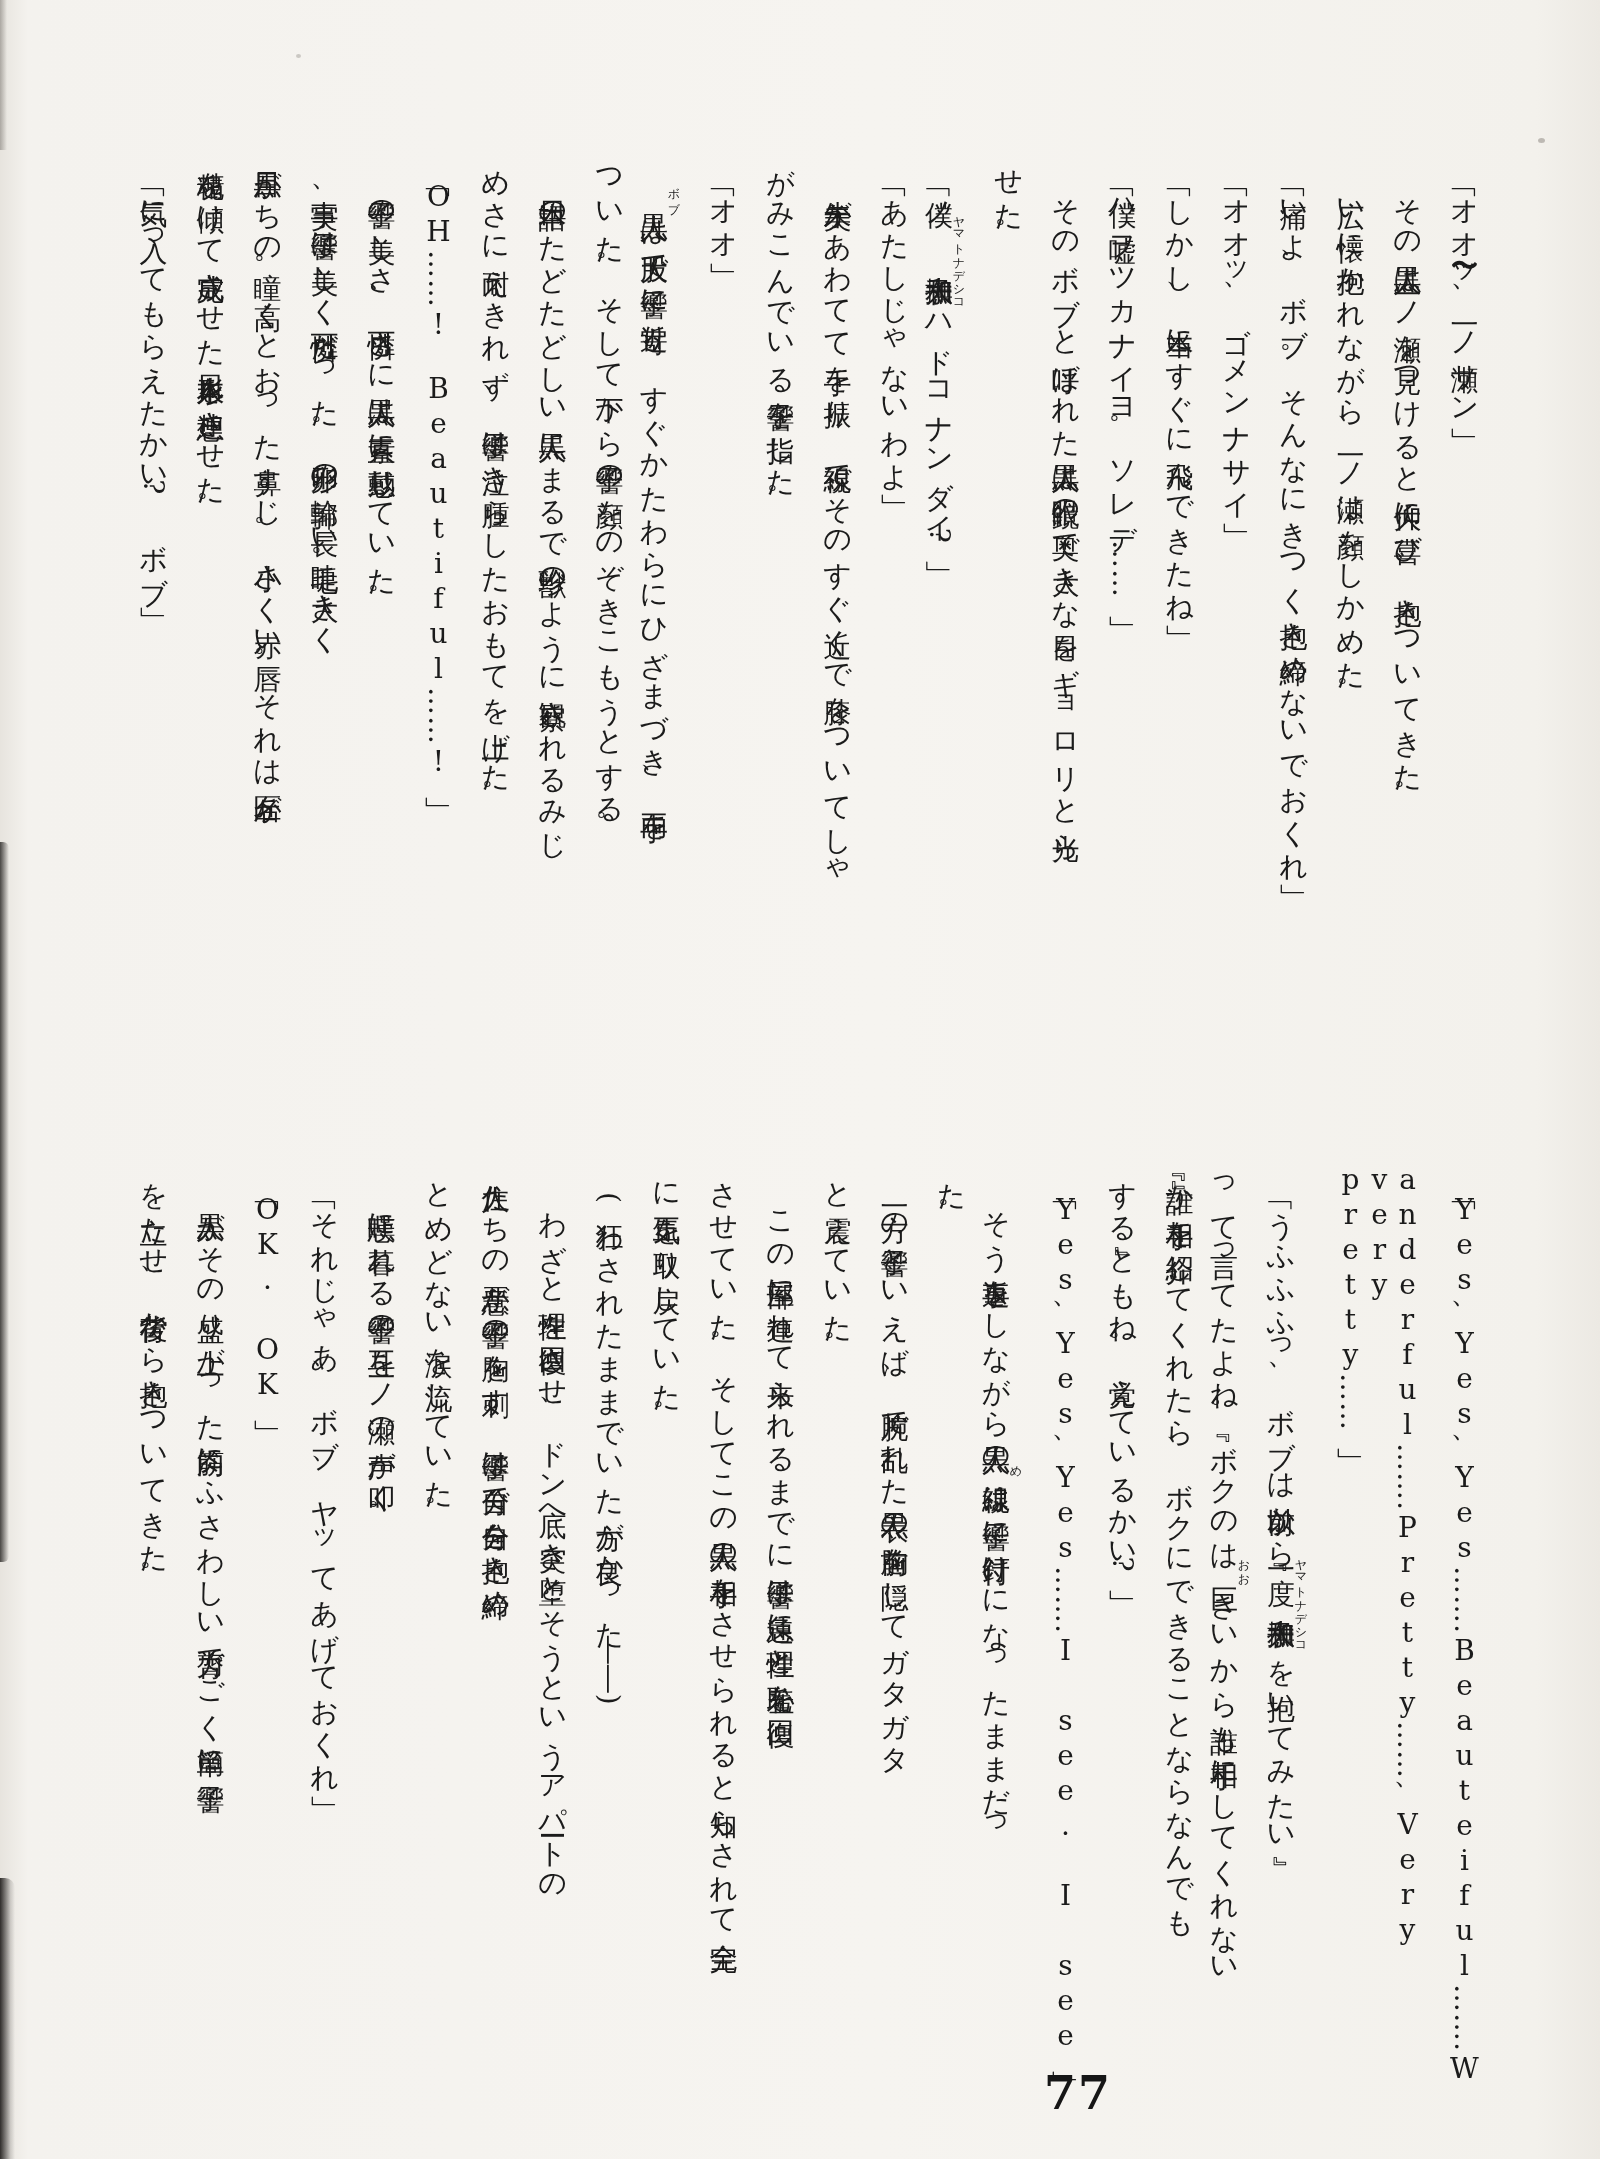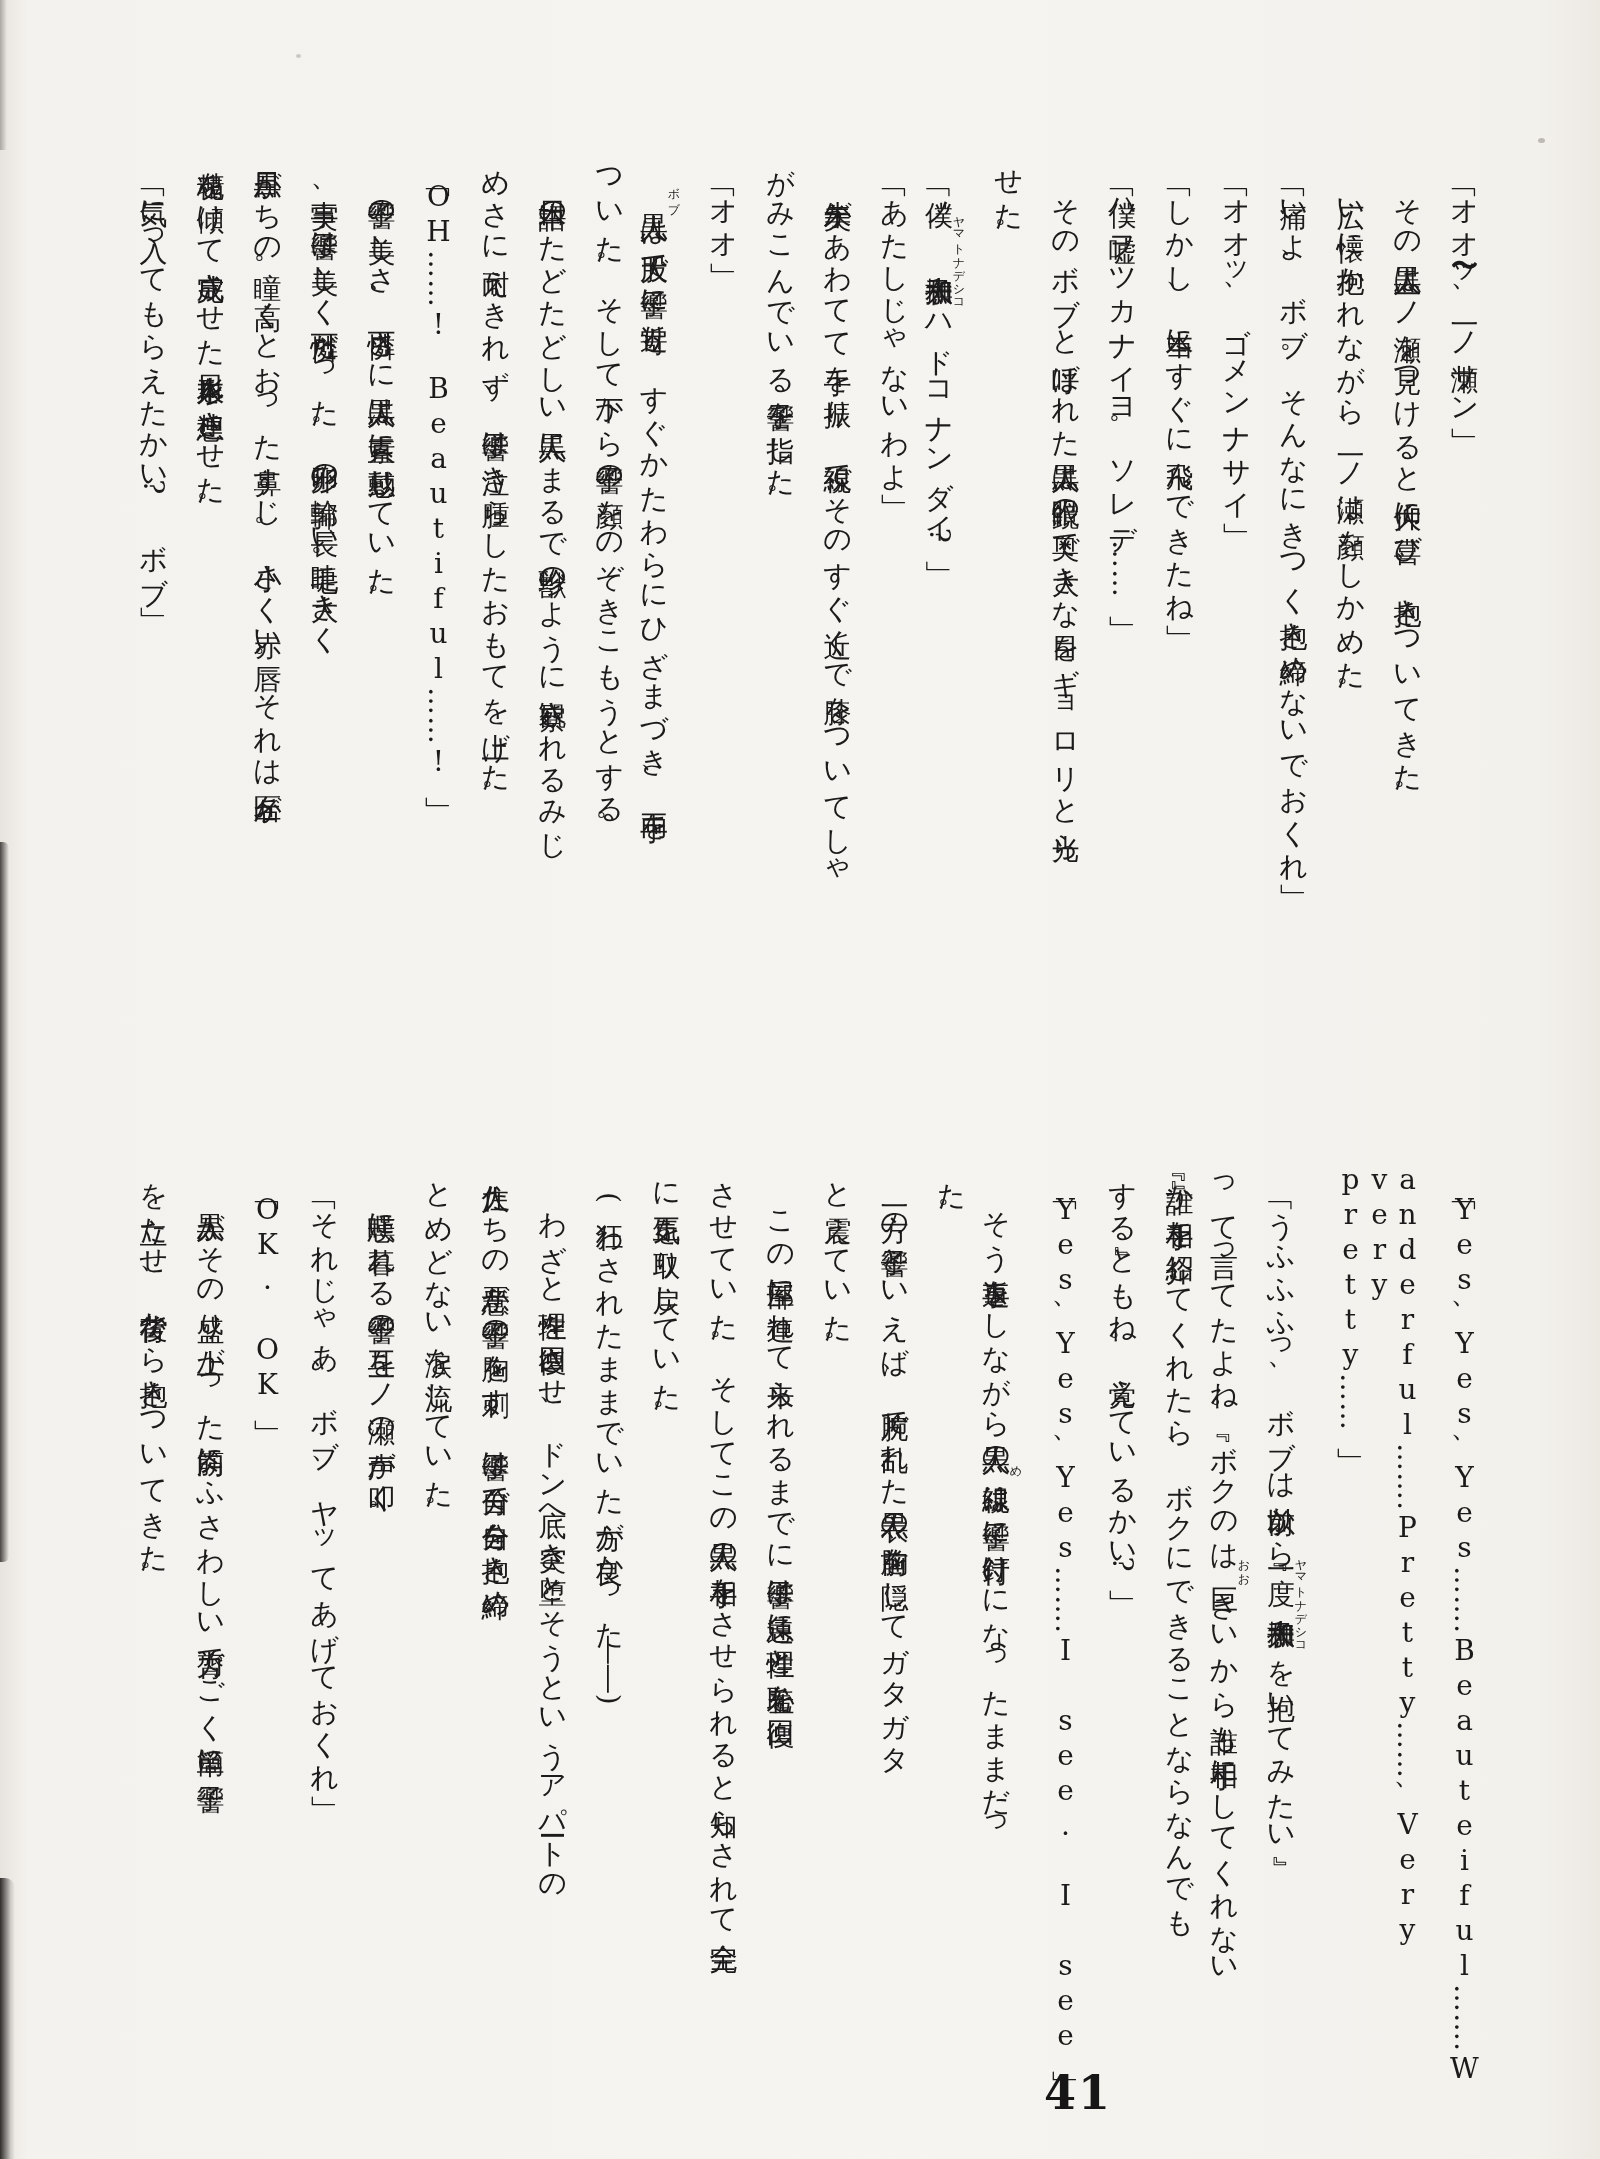--- a/index.html
+++ b/index.html
@@ -107,21 +107,21 @@
       <div class="col ind"><span>わざと理性を回復させ、ドン底へ突き堕とそうというアパートの</span></div>
       <div class="col"><span>住人たちの悪意が響子の胸を刺す。響子は自分で自分を抱き締め、</span></div>
       <div class="col"><span>とめどない涙を流していた。</span></div>
       <div class="col ind"><span>悲嘆に暮れる響子の耳を一ノ瀬の声が叩く。</span></div>
       <div class="col ind"><span>「それじゃあ、ボブ、ヤッてあげておくれ」</span></div>
       <div class="col ind"><span>「</span><span class="lat">OK. OK</span><span>」</span></div>
       <div class="col ind"><span>黒人がその盛り上がった筋肉にふさわしい膂力でごく簡単に響子</span></div>
       <div class="col"><span>を立たせ、背後から抱きついてきた。</span></div>
     </div>
 
-  <div class="folio">41</div>
+  <div class="folio">77</div>
 
   <div class="edge edge-top"></div>
   <div class="edge edge-mid"></div>
   <div class="edge edge-bottom"></div>
   <div class="speck speck-a"></div>
   <div class="speck speck-b"></div>
 
 </div>
 
 </body></html>

